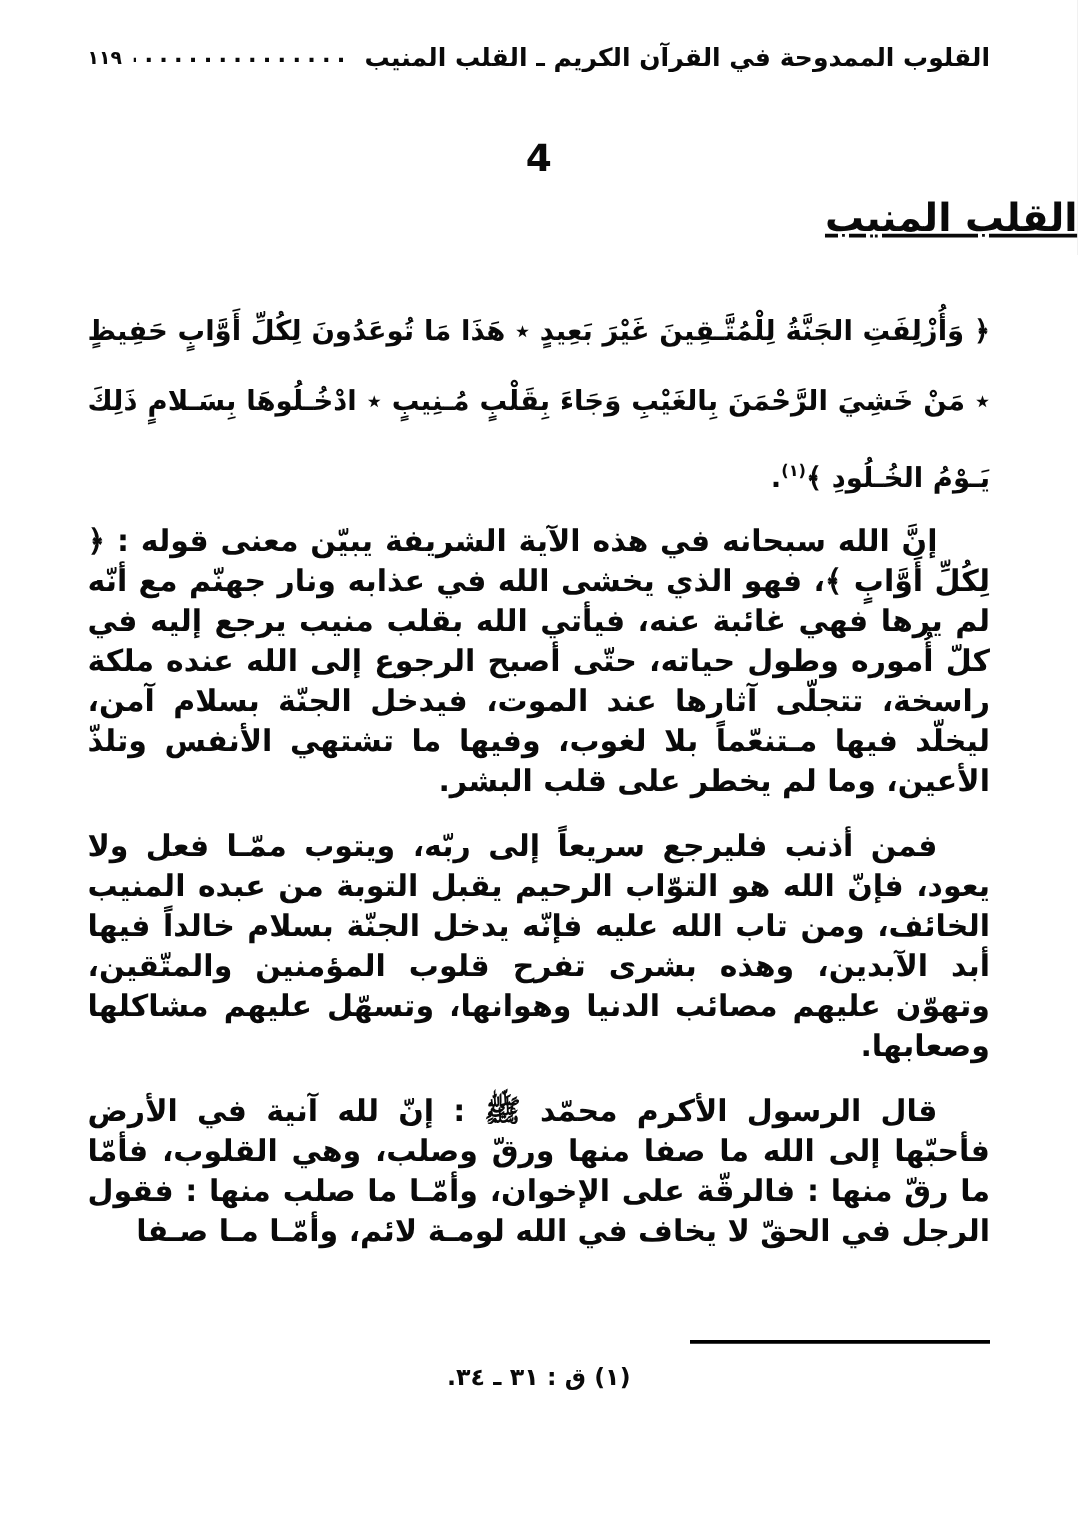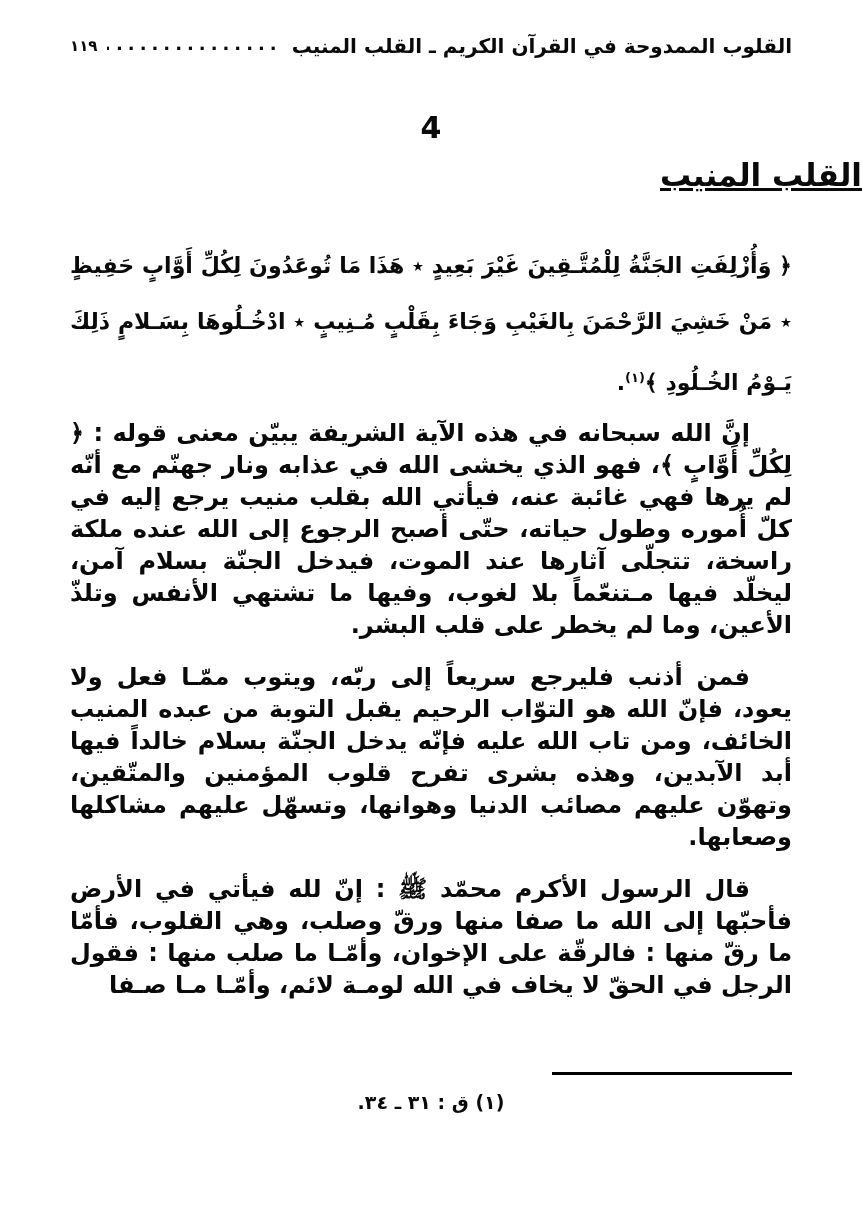--- a/index.html
+++ b/index.html
@@ -58,20 +58,20 @@
   <div class="chapter-number">4</div>
 
   <div class="chapter-title">القلب المنيب</div>
 
   <p class="verse"><span>﴿ وَأُزْلِفَتِ الجَنَّةُ لِلْمُتَّـقِينَ غَيْرَ بَعِيدٍ ٭ هَذَا مَا تُوعَدُونَ لِكُلِّ أَوَّابٍ حَفِيظٍ ٭ مَنْ خَشِيَ الرَّحْمَنَ بِالغَيْبِ وَجَاءَ بِقَلْبٍ مُـنِيبٍ ٭ ادْخُـلُوهَا بِسَـلامٍ ذَلِكَ يَـوْمُ الخُـلُودِ ﴾</span><sup class="fn-ref">(١)</sup><span>.</span></p>
 
   <p class="body-para first">إنَّ الله سبحانه في هذه الآية الشريفة يبيّن معنى قوله : ﴿ لِكُلِّ أَوَّابٍ ﴾، فهو الذي يخشى الله في عذابه ونار جهنّم مع أنّه لم يرها فهي غائبة عنه، فيأتي الله بقلب منيب يرجع إليه في كلّ أُموره وطول حياته، حتّى أصبح الرجوع إلى الله عنده ملكة راسخة، تتجلّى آثارها عند الموت، فيدخل الجنّة بسلام آمن، ليخلّد فيها مـتنعّماً بلا لغوب، وفيها ما تشتهي الأنفس وتلذّ الأعين، وما لم يخطر على قلب البشر.</p>
 
   <p class="body-para">فمن أذنب فليرجع سريعاً إلى ربّه، ويتوب ممّـا فعل ولا يعود، فإنّ الله هو التوّاب الرحيم يقبل التوبة من عبده المنيب الخائف، ومن تاب الله عليه فإنّه يدخل الجنّة بسلام خالداً فيها أبد الآبدين، وهذه بشرى تفرح قلوب المؤمنين والمتّقين، وتهوّن عليهم مصائب الدنيا وهوانها، وتسهّل عليهم مشاكلها وصعابها.</p>
 
-  <p class="body-para last">قال الرسول الأكرم محمّد ﷺ : إنّ لله فيأتي في الأرض فأحبّها إلى الله ما صفا منها ورقّ وصلب، وهي القلوب، فأمّا ما رقّ منها : فالرقّة على الإخوان، وأمّـا ما صلب منها : فقول الرجل في الحقّ لا يخاف في الله لومـة لائم، وأمّـا مـا صـفا</p>
+  <p class="body-para last">قال الرسول الأكرم محمّد ﷺ : إنّ لله آنية في الأرض فأحبّها إلى الله ما صفا منها ورقّ وصلب، وهي القلوب، فأمّا ما رقّ منها : فالرقّة على الإخوان، وأمّـا ما صلب منها : فقول الرجل في الحقّ لا يخاف في الله لومـة لائم، وأمّـا مـا صـفا</p>
 
   <div class="footnote-area">
     <div class="fn-rule"></div>
     <div class="fn-text">(١) ق : ٣١ ـ ٣٤.</div>
   </div>
 
 </div>
 
 </body></html>

